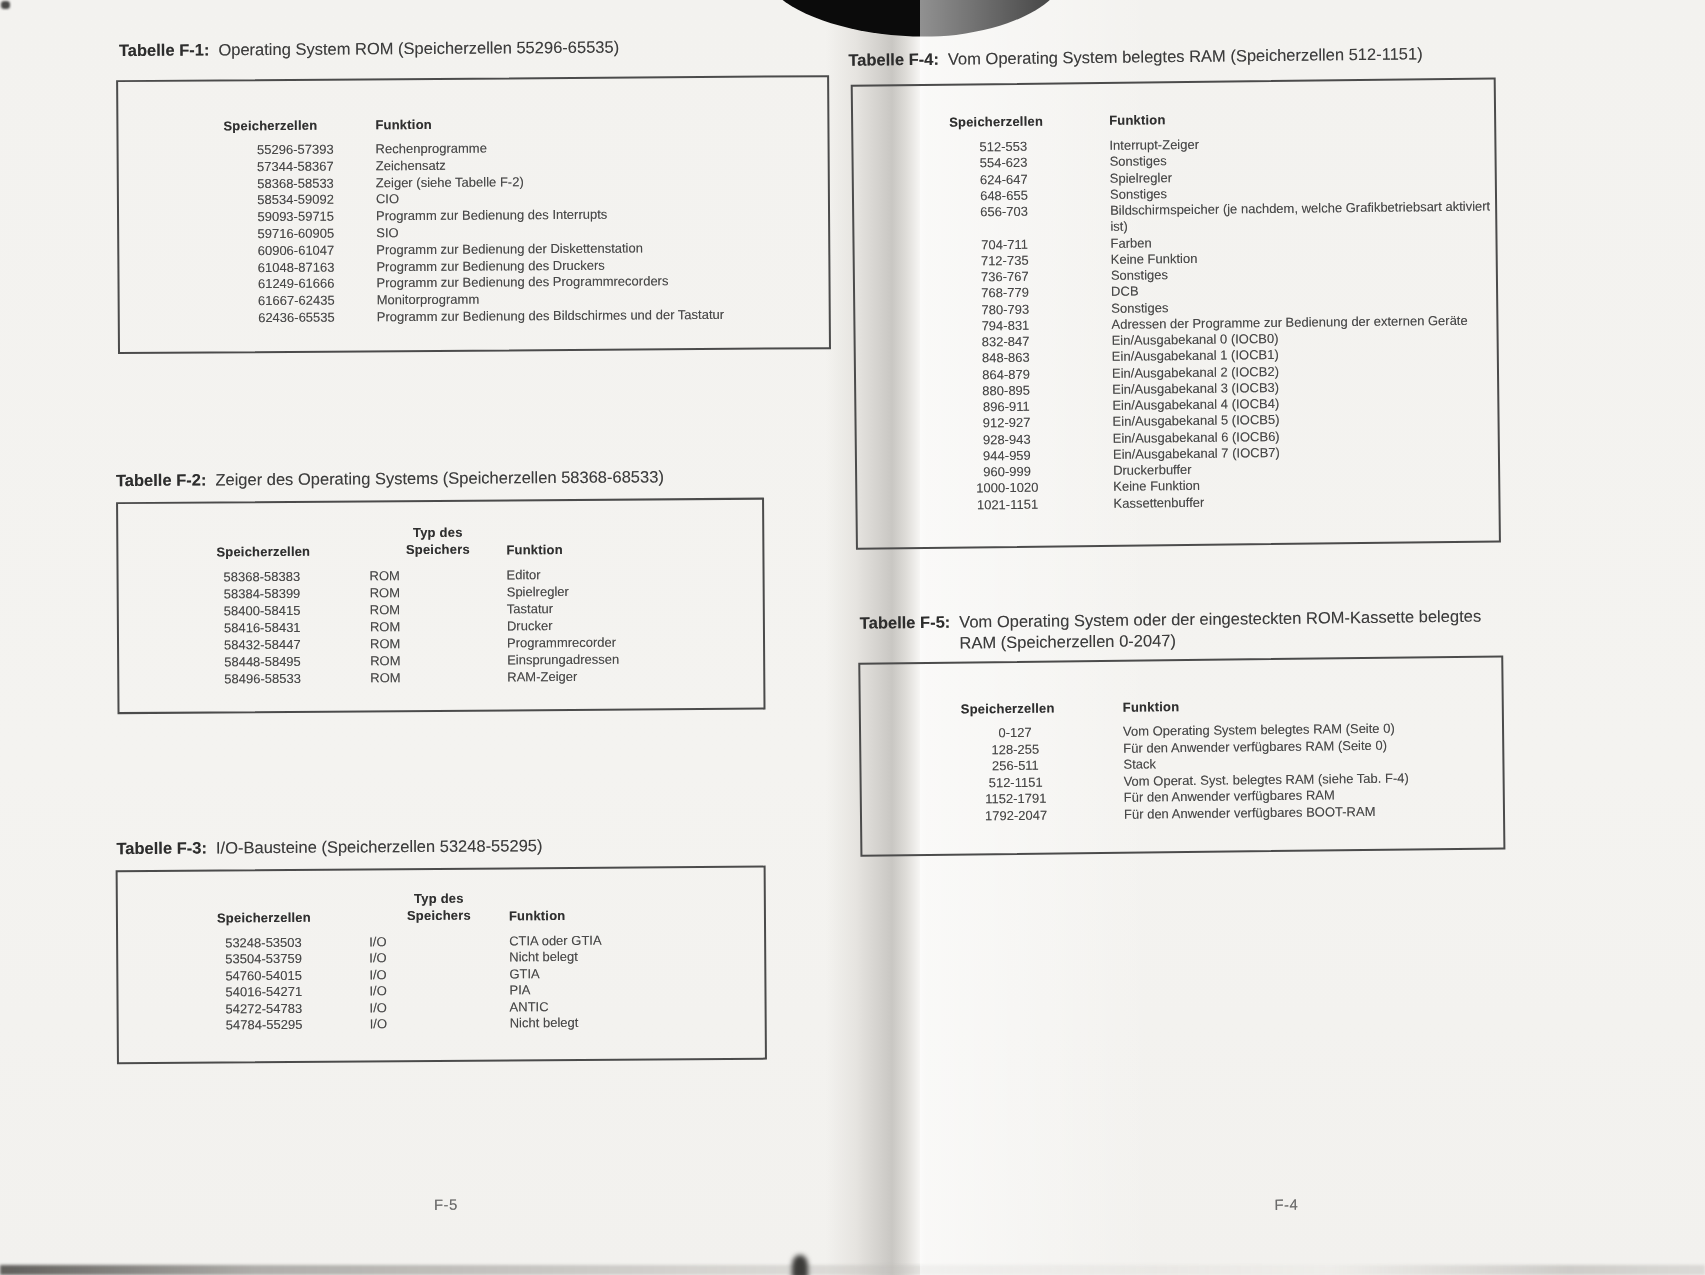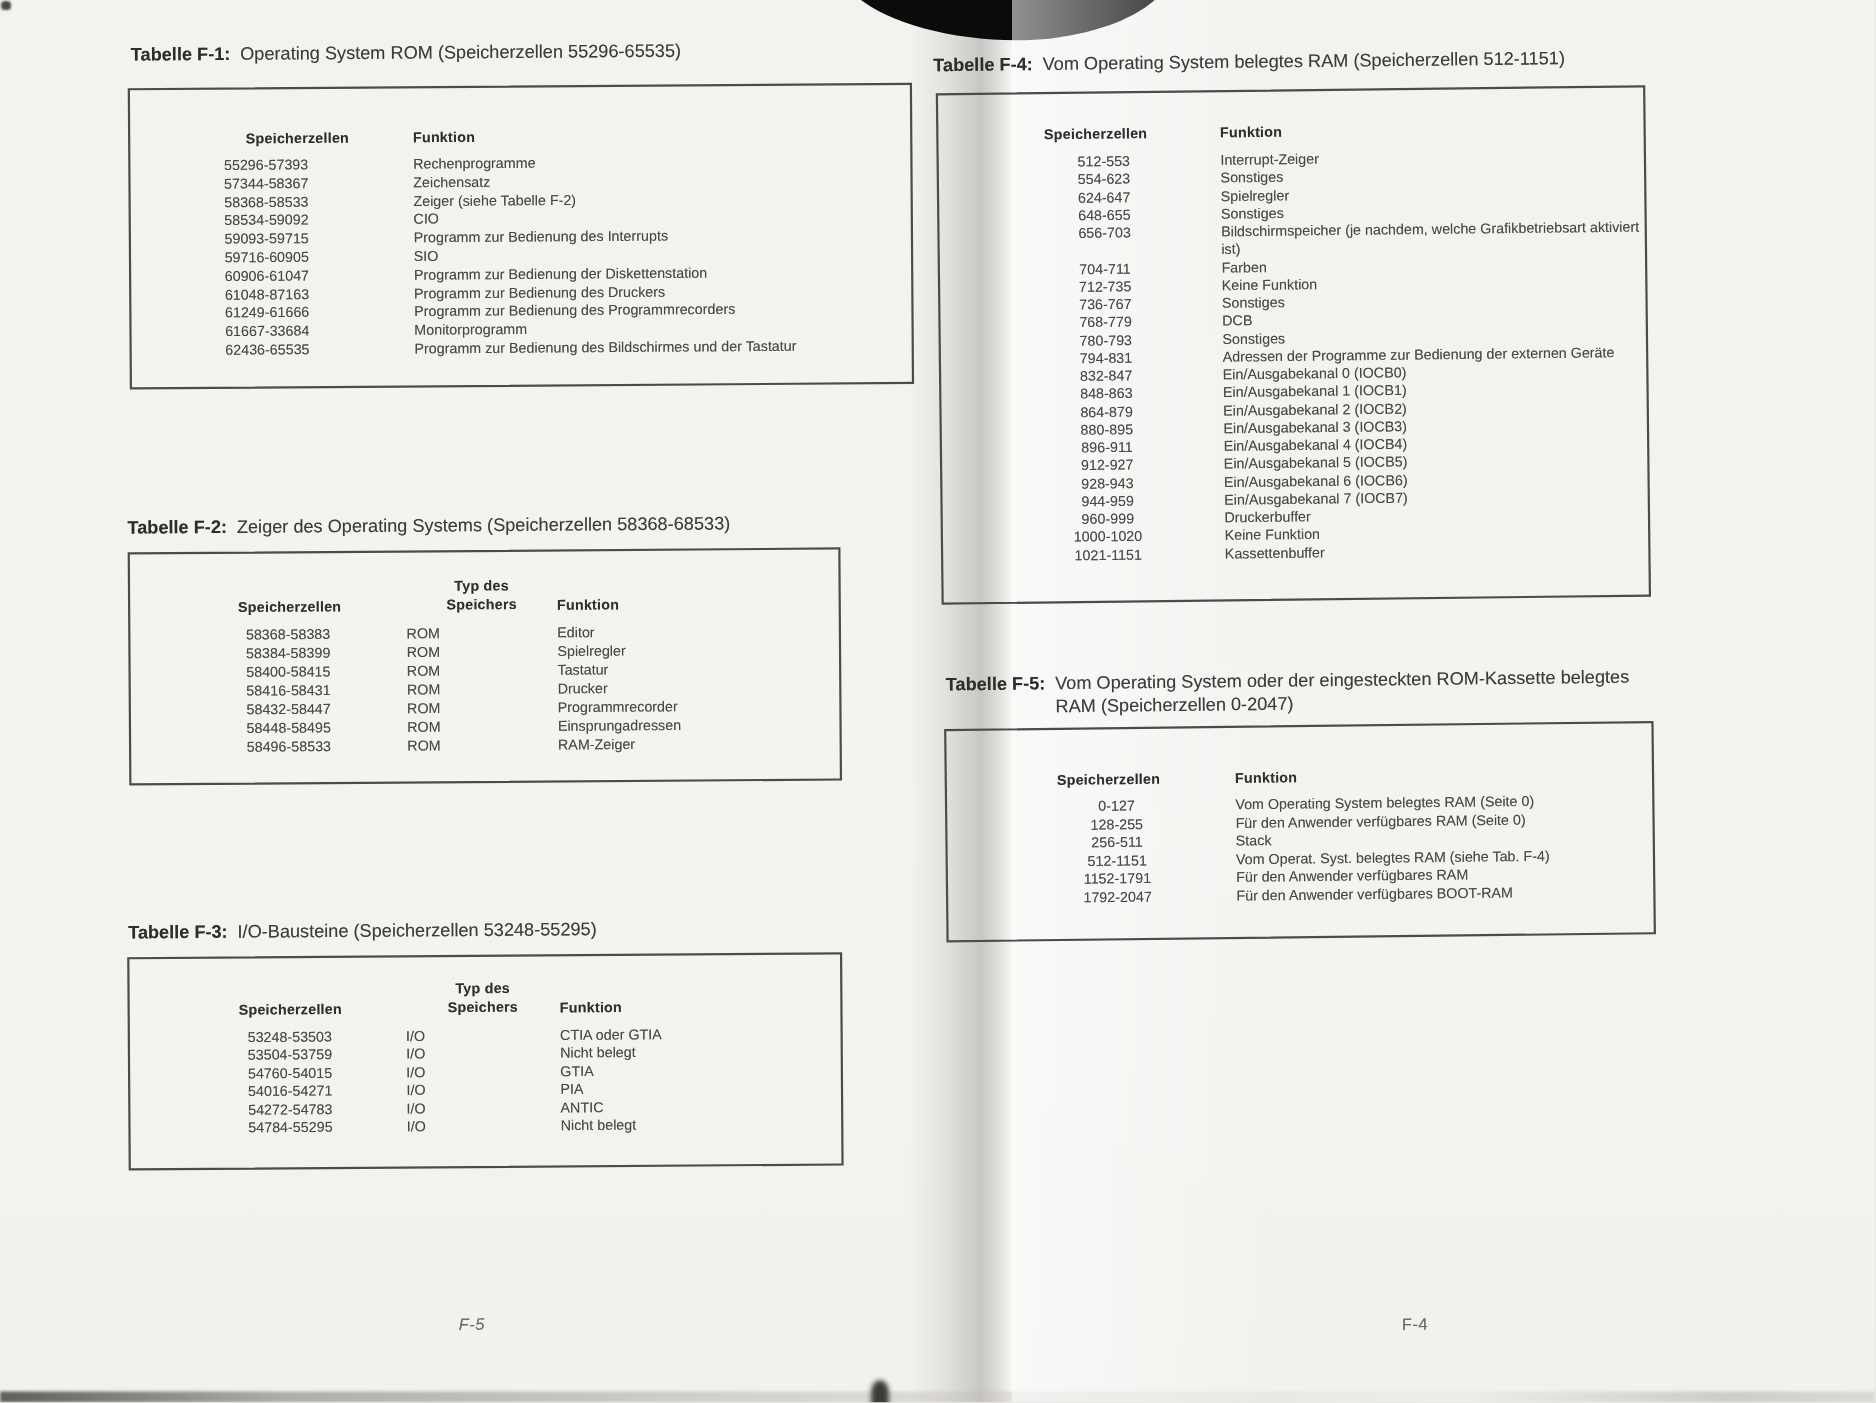--- a/index.html
+++ b/index.html
@@ -60,21 +60,21 @@
   .tbox{position:absolute;box-sizing:border-box;border:2px solid #4b4b4b;background:transparent;}
   .thead{display:flex;align-items:flex-end;font-weight:bold;font-size:13px;color:#2f2f2f;letter-spacing:0.2px;}
   .h-multi{white-space:pre-line;line-height:17px;text-align:center;}
   .trow{display:flex;font-size:13px;color:#484848;}
   .c{display:block;}
   
   .t1 .thead{margin-top:37px;padding-left:105px;}
   .t1 .h0{width:152px;}
   .t1 .tbody{margin-top:9px;}
   .t1 .trow{padding-left:85px;line-height:16.8px;}
-  .t1 .c0{width:130px;text-align:left;}
+  .t1 .c0{width:130px;text-align:right;}
   .t1 .c1{padding-left:42px;}
   
   .t2 .thead{margin-top:22px;padding-left:98px;}
   .t2 .h0{width:153px;}
   .t2 .h1{width:137px;}
   .t2 .tbody{margin-top:9px;}
   .t2 .trow{padding-left:105px;line-height:17px;}
   .t2 .c0{width:146px;}
   .t2 .c1{width:137px;}
   
@@ -158,21 +158,21 @@
           </div>
           <div class="trow">
             <span class="c c0">61048-87163</span>
             <span class="c c1">Programm zur Bedienung des Druckers</span>
           </div>
           <div class="trow">
             <span class="c c0">61249-61666</span>
             <span class="c c1">Programm zur Bedienung des Programmrecorders</span>
           </div>
           <div class="trow">
-            <span class="c c0">61667-33684</span>
+            <span class="c c0">61667-62435</span>
             <span class="c c1">Monitorprogramm</span>
           </div>
           <div class="trow">
             <span class="c c0">62436-65535</span>
             <span class="c c1">Programm zur Bedienung des Bildschirmes und der Tastatur</span>
           </div>
         </div>
     </div>
 
     <div class="ttitle" style="left:117px;top:468px;">
@@ -263,21 +263,21 @@
             <span class="c c2">ANTIC</span>
           </div>
           <div class="trow">
             <span class="c c0">54784-55295</span>
             <span class="c c1">I/O</span>
             <span class="c c2">Nicht belegt</span>
           </div>
         </div>
     </div>
 
-    <div class="pfooter" style="left:413px;top:1196px;font-style:italic;">F-5</div>
+    <div class="pfooter" style="left:430px;top:1196px;">F-5</div>
   </div>
 
   <div class="page page-right">
 
     <div class="ttitle" style="left:10px;top:45px;">
       <span class="tlabel">Tabelle F-4:</span>
       <span>Vom Operating System belegtes RAM (Speicherzellen 512-1151)</span>
     </div>
     <div class="tbox t4" style="left:12px;top:80px;width:645px;height:465px;">
       <div class="thead">

